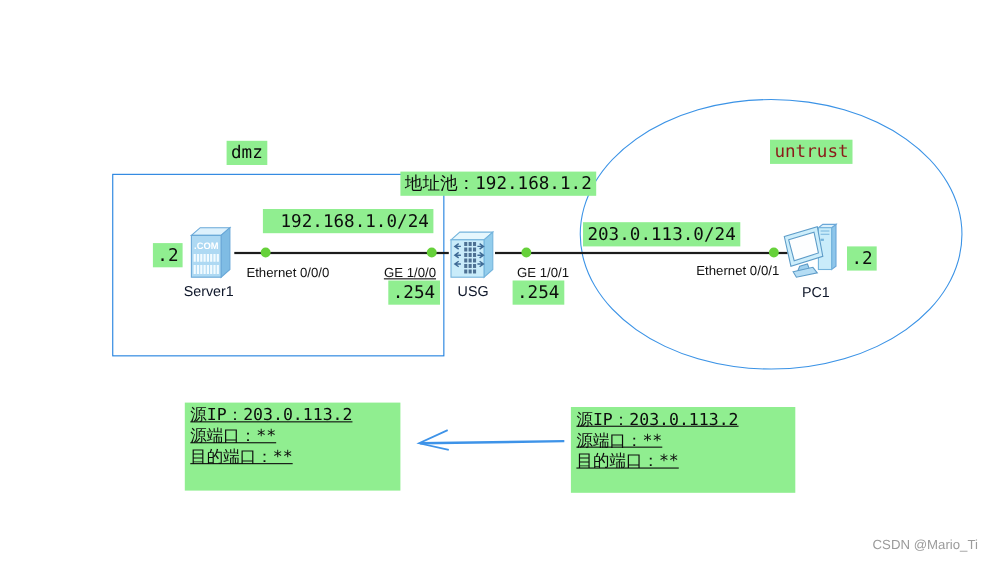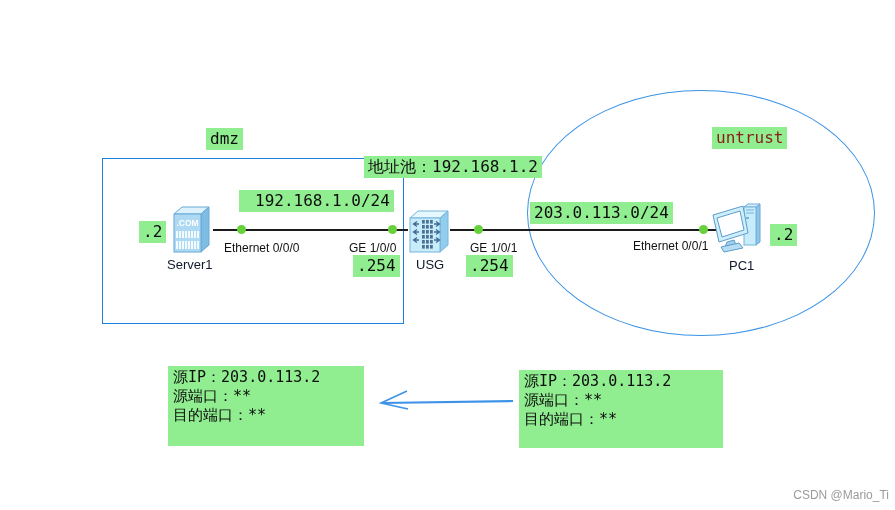--- a/index.html
+++ b/index.html
@@ -17,52 +17,52 @@
   #link-dmz{left:213px;top:229px;width:195px;}
   #link-untrust{left:450px;top:229px;width:266px;}
   .port-dot{position:absolute;width:9px;height:9px;border-radius:50%;background:#66d13a;z-index:3;}
   
   .glabel{
     position:absolute;background:#90ee90;color:#0d0d0d;
     font:16px/20px "DejaVu Sans Mono",monospace;
     padding:1px 4px;white-space:nowrap;z-index:4;
   }
   #lbl-dmz{left:206px;top:128px;}
-  #lbl-untrust{left:700px;top:127px;color:#8b1a1a;margin-left:12px;}
+  #lbl-untrust{left:700px;top:127px;color:#8b1a1a;}
   #lbl-pool{left:364px;top:156px;}
   #lbl-net1{left:239px;top:190px;padding-left:16px;}
   #lbl-net2{left:530px;top:190px;margin-top:12px;}
   #lbl-srv2{left:139px;top:221px;}
   #lbl-pc2{left:770px;top:224px;}
   #lbl-254l{left:353px;top:255px;}
   #lbl-254r{left:466px;top:255px;}
   
   .iface{position:absolute;font:12px/13px "Liberation Sans",sans-serif;color:#111;white-space:nowrap;z-index:4;}
   #if-srv{left:224px;top:242px;}
-  #if-ge0{left:349px;top:242px;}
+  #if-ge0{left:349px;top:242px;text-decoration:underline;}
   #if-ge1{left:470px;top:242px;}
   #if-pc{left:633px;top:240px;}
   .devname{position:absolute;font:13px/15px "Liberation Sans",sans-serif;color:#0f172a;white-space:nowrap;z-index:4;}
   #nm-server{left:167px;top:257px;}
   #nm-usg{left:416px;top:257px;}
   #nm-pc{left:729px;top:258px;}
   
   .dev{position:absolute;z-index:3;}
   #ic-server{left:168px;top:205px;}
   #ic-usg{left:406px;top:207px;}
   #ic-pc{left:710px;top:200px;}
   
   .pktbox{
     position:absolute;background:#90ee90;color:#0d0d0d;
     font:15px/19px "DejaVu Sans Mono",monospace;
     padding:2px 5px;z-index:4;white-space:nowrap;
   }
   #pkt-left{left:168px;top:366px;width:186px;height:76px;}
   #pkt-right{left:519px;top:370px;width:194px;height:74px;}
-  .pktbox span{display:block;}
+  .pktbox span{display:block;text-decoration:underline;}
   
   #nat-arrow{position:absolute;left:374px;top:384px;z-index:3;}
   
   .watermark{position:absolute;right:6px;top:488px;font:12px/14px "Liberation Sans",sans-serif;color:#9b9b9b;z-index:5;}
 </style>
 </head>
 <body>
 
 <div class="canvas">
 

